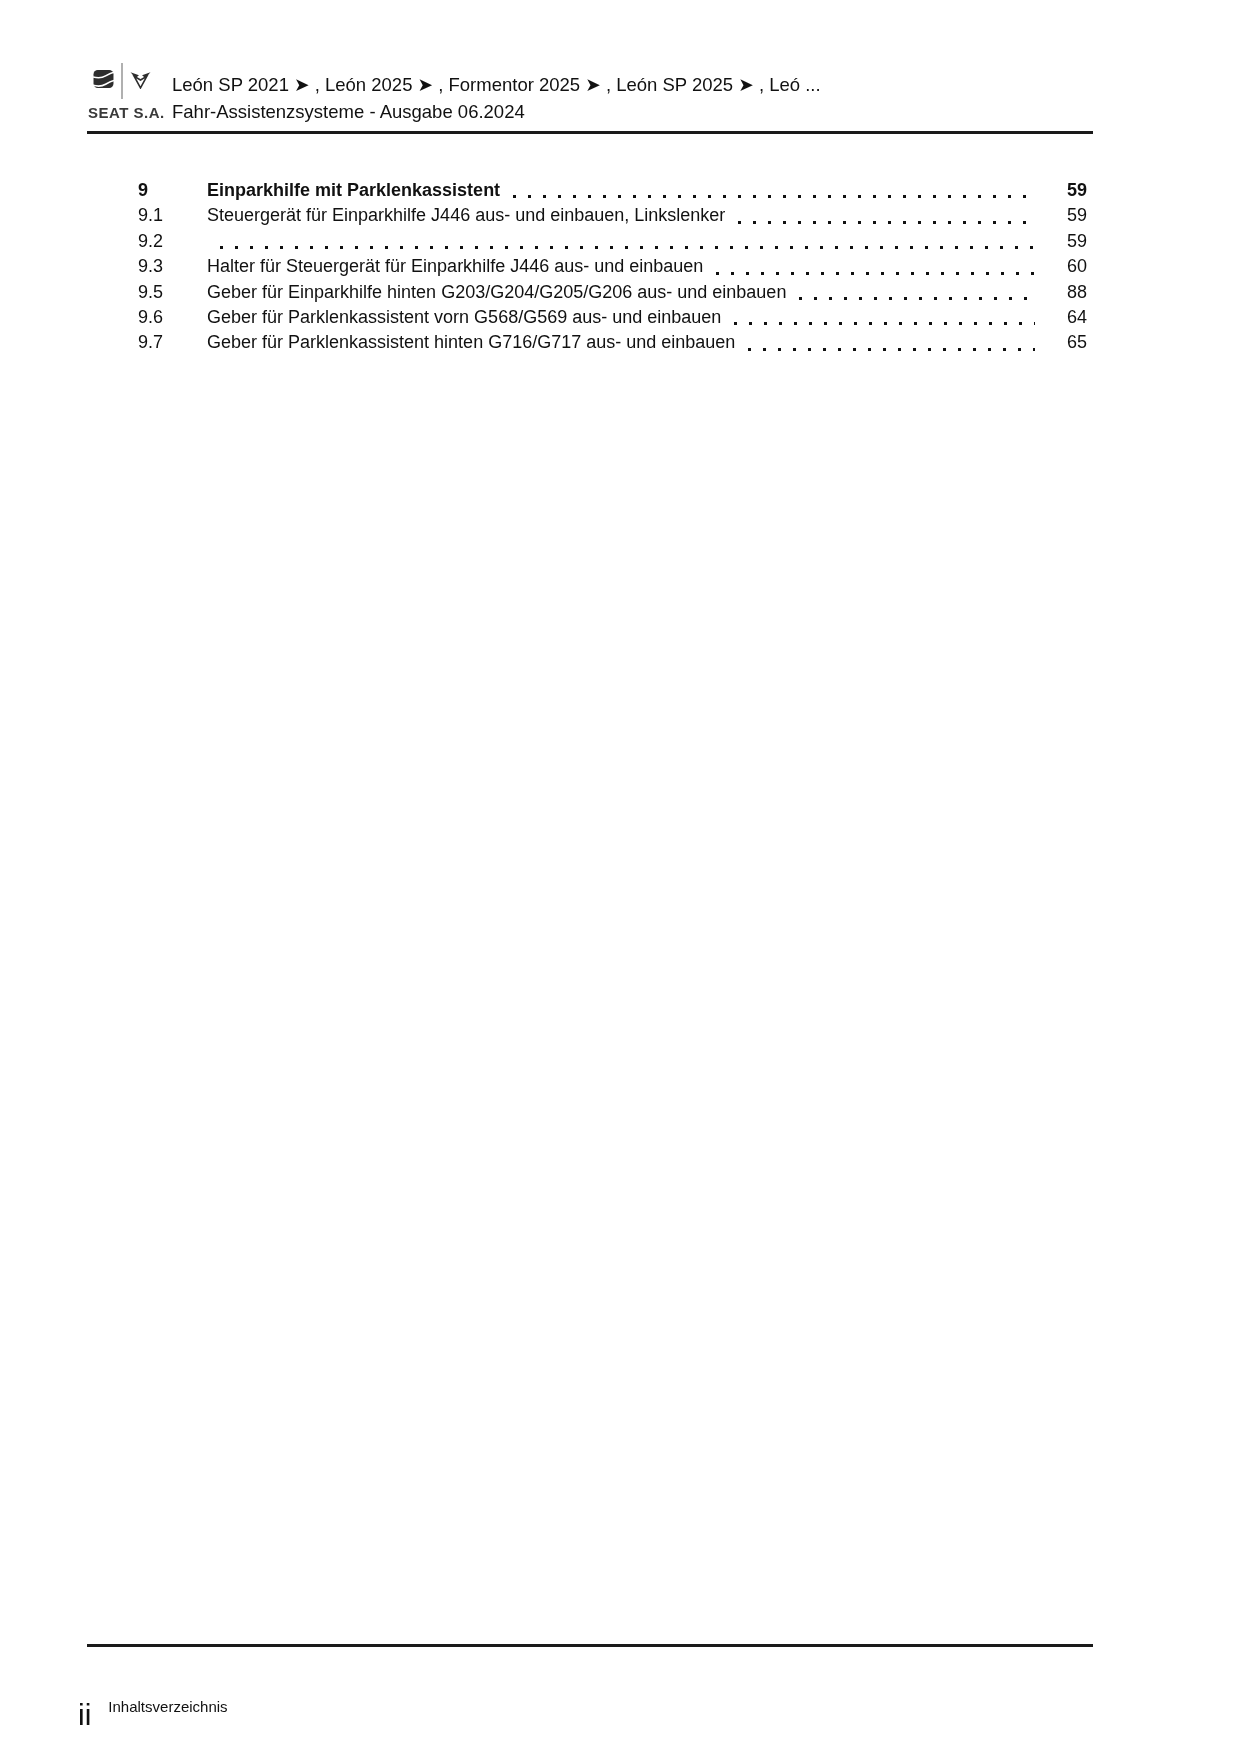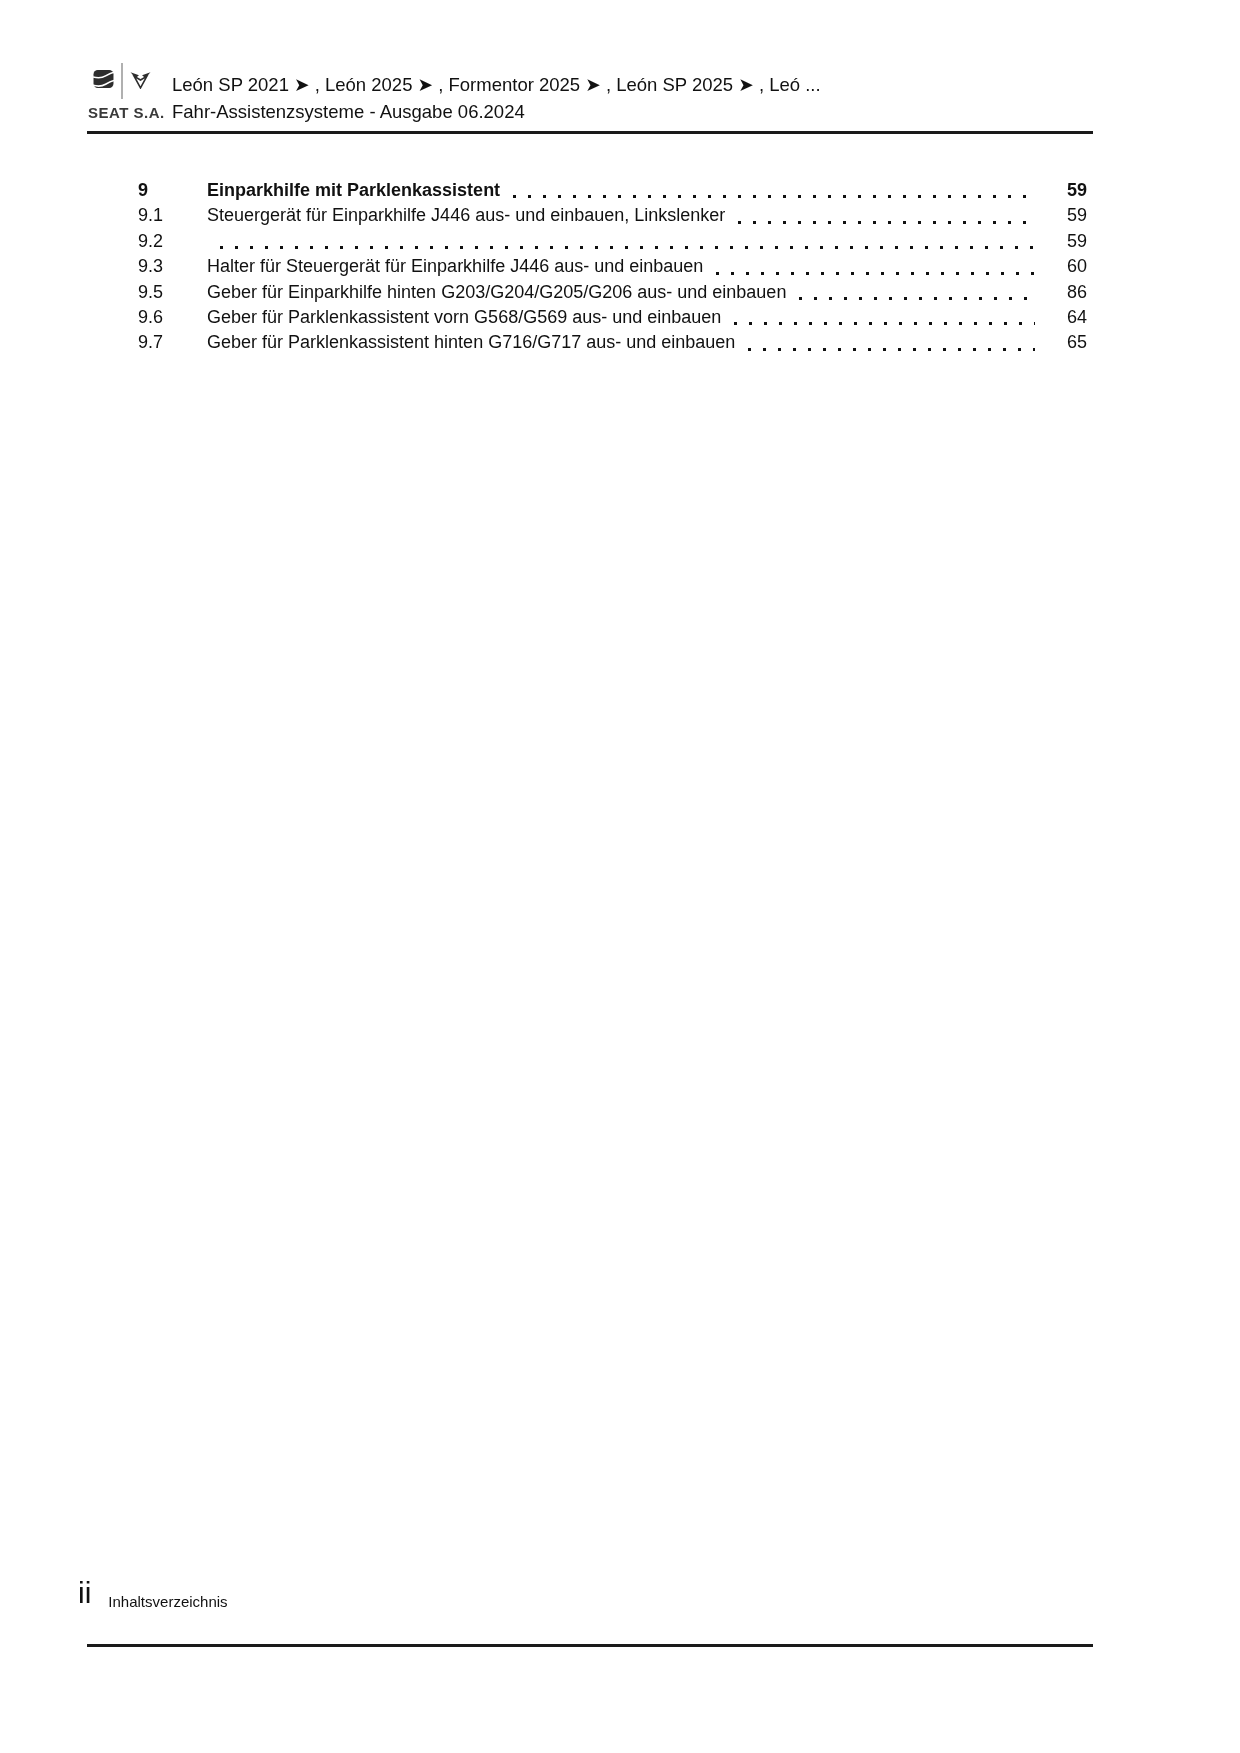--- a/index.html
+++ b/index.html
@@ -51,22 +51,22 @@
     background-image:repeating-linear-gradient(to right,#111 0 3px,transparent 3px 15px);
   }
   .toc-row.lvl1 .toc-leader::after{
     height:3.5px;
     background-image:repeating-linear-gradient(to right,#111 0 3.5px,transparent 3.5px 15px);
   }
   .toc-page{flex:0 0 auto;min-width:30px;text-align:center;}
 
   
   .footer-text{
-    position:absolute;left:78px;top:1576px;
-    display:flex;align-items:flex-end;gap:17px;
+    position:absolute;left:78px;top:1698px;
+    display:flex;align-items:flex-start;gap:17px;
   }
   .footer-page-num{font-size:30px;line-height:34px;}
   .footer-label{font-size:15px;}
 </style>
 </head>
 <body>
 
 <div class="page">
 
   <div class="logo-block">
@@ -123,21 +123,21 @@
       <span class="toc-title">Halter für Steuergerät für Einparkhilfe J446 aus- und einbauen</span>
       <span class="toc-leader"></span>
       <span class="toc-page">60</span>
     </div>
 
 
     <div class="toc-row">
       <span class="toc-num">9.5</span>
       <span class="toc-title">Geber für Einparkhilfe hinten G203/G204/G205/G206 aus- und einbauen</span>
       <span class="toc-leader"></span>
-      <span class="toc-page">86</span>
+      <span class="toc-page">88</span>
     </div>
 
     <div class="toc-row">
       <span class="toc-num">9.6</span>
       <span class="toc-title">Geber für Parklenkassistent vorn G568/G569 aus- und einbauen</span>
       <span class="toc-leader"></span>
       <span class="toc-page">64</span>
     </div>
 
     <div class="toc-row">

